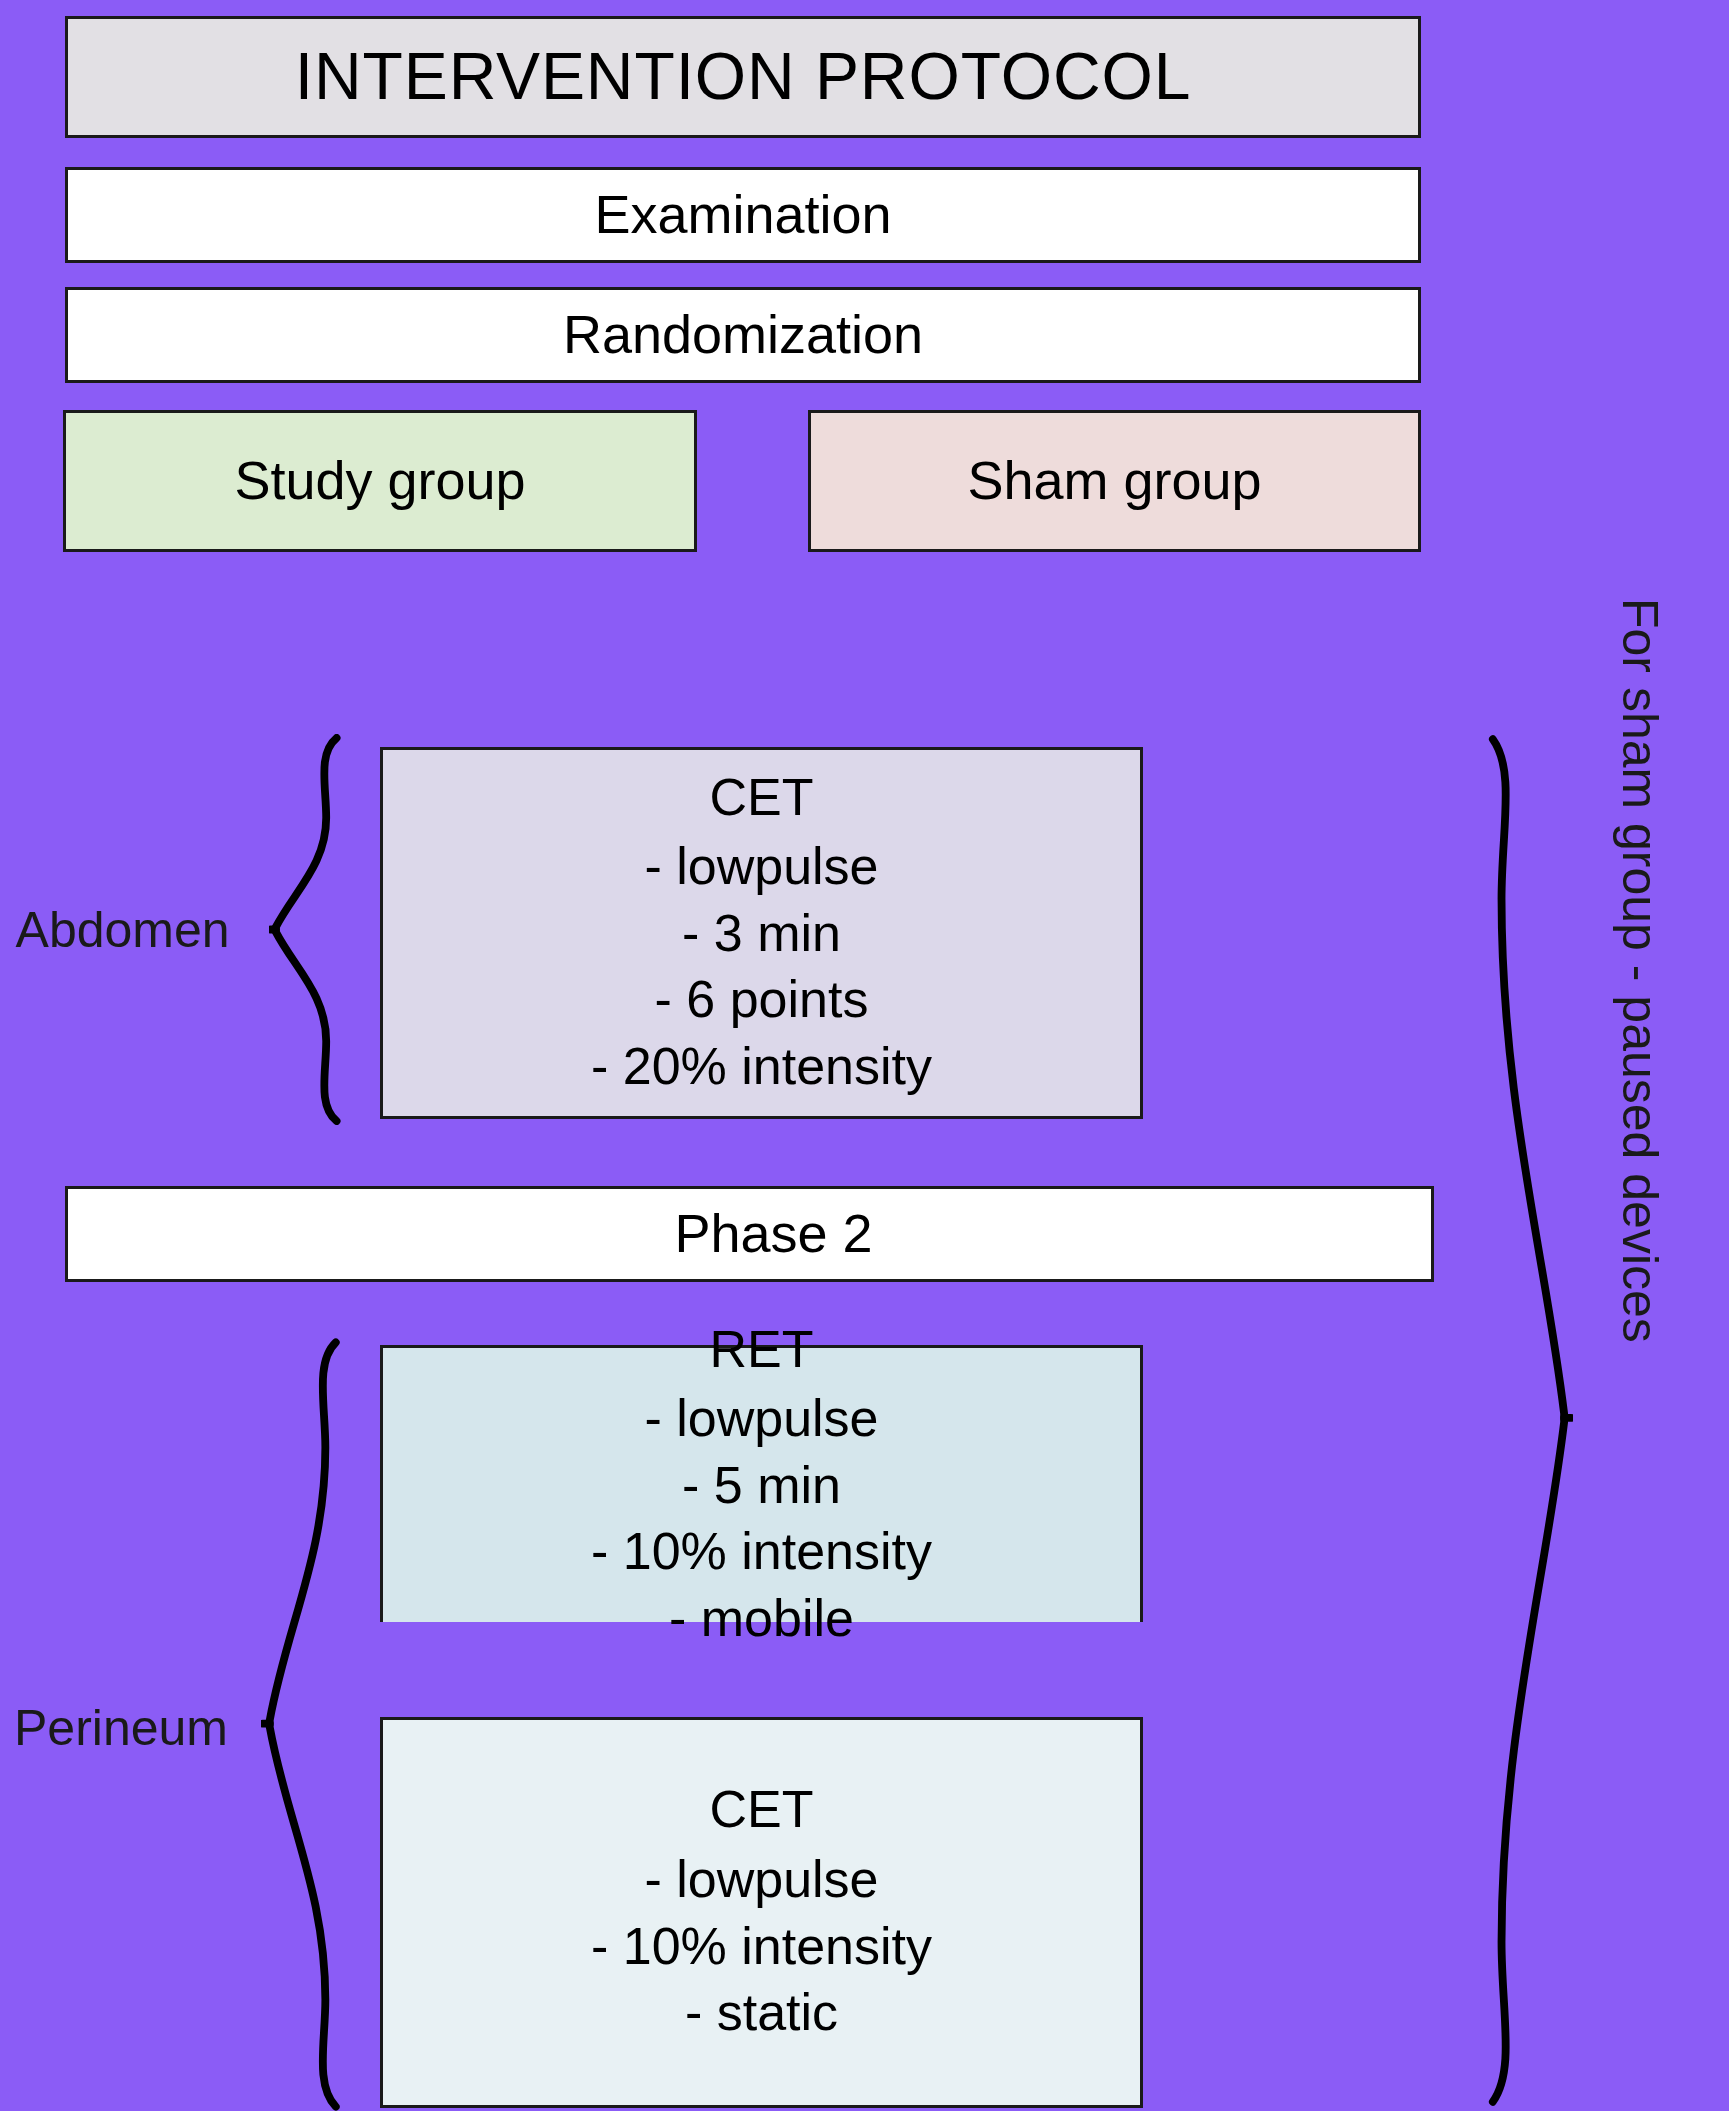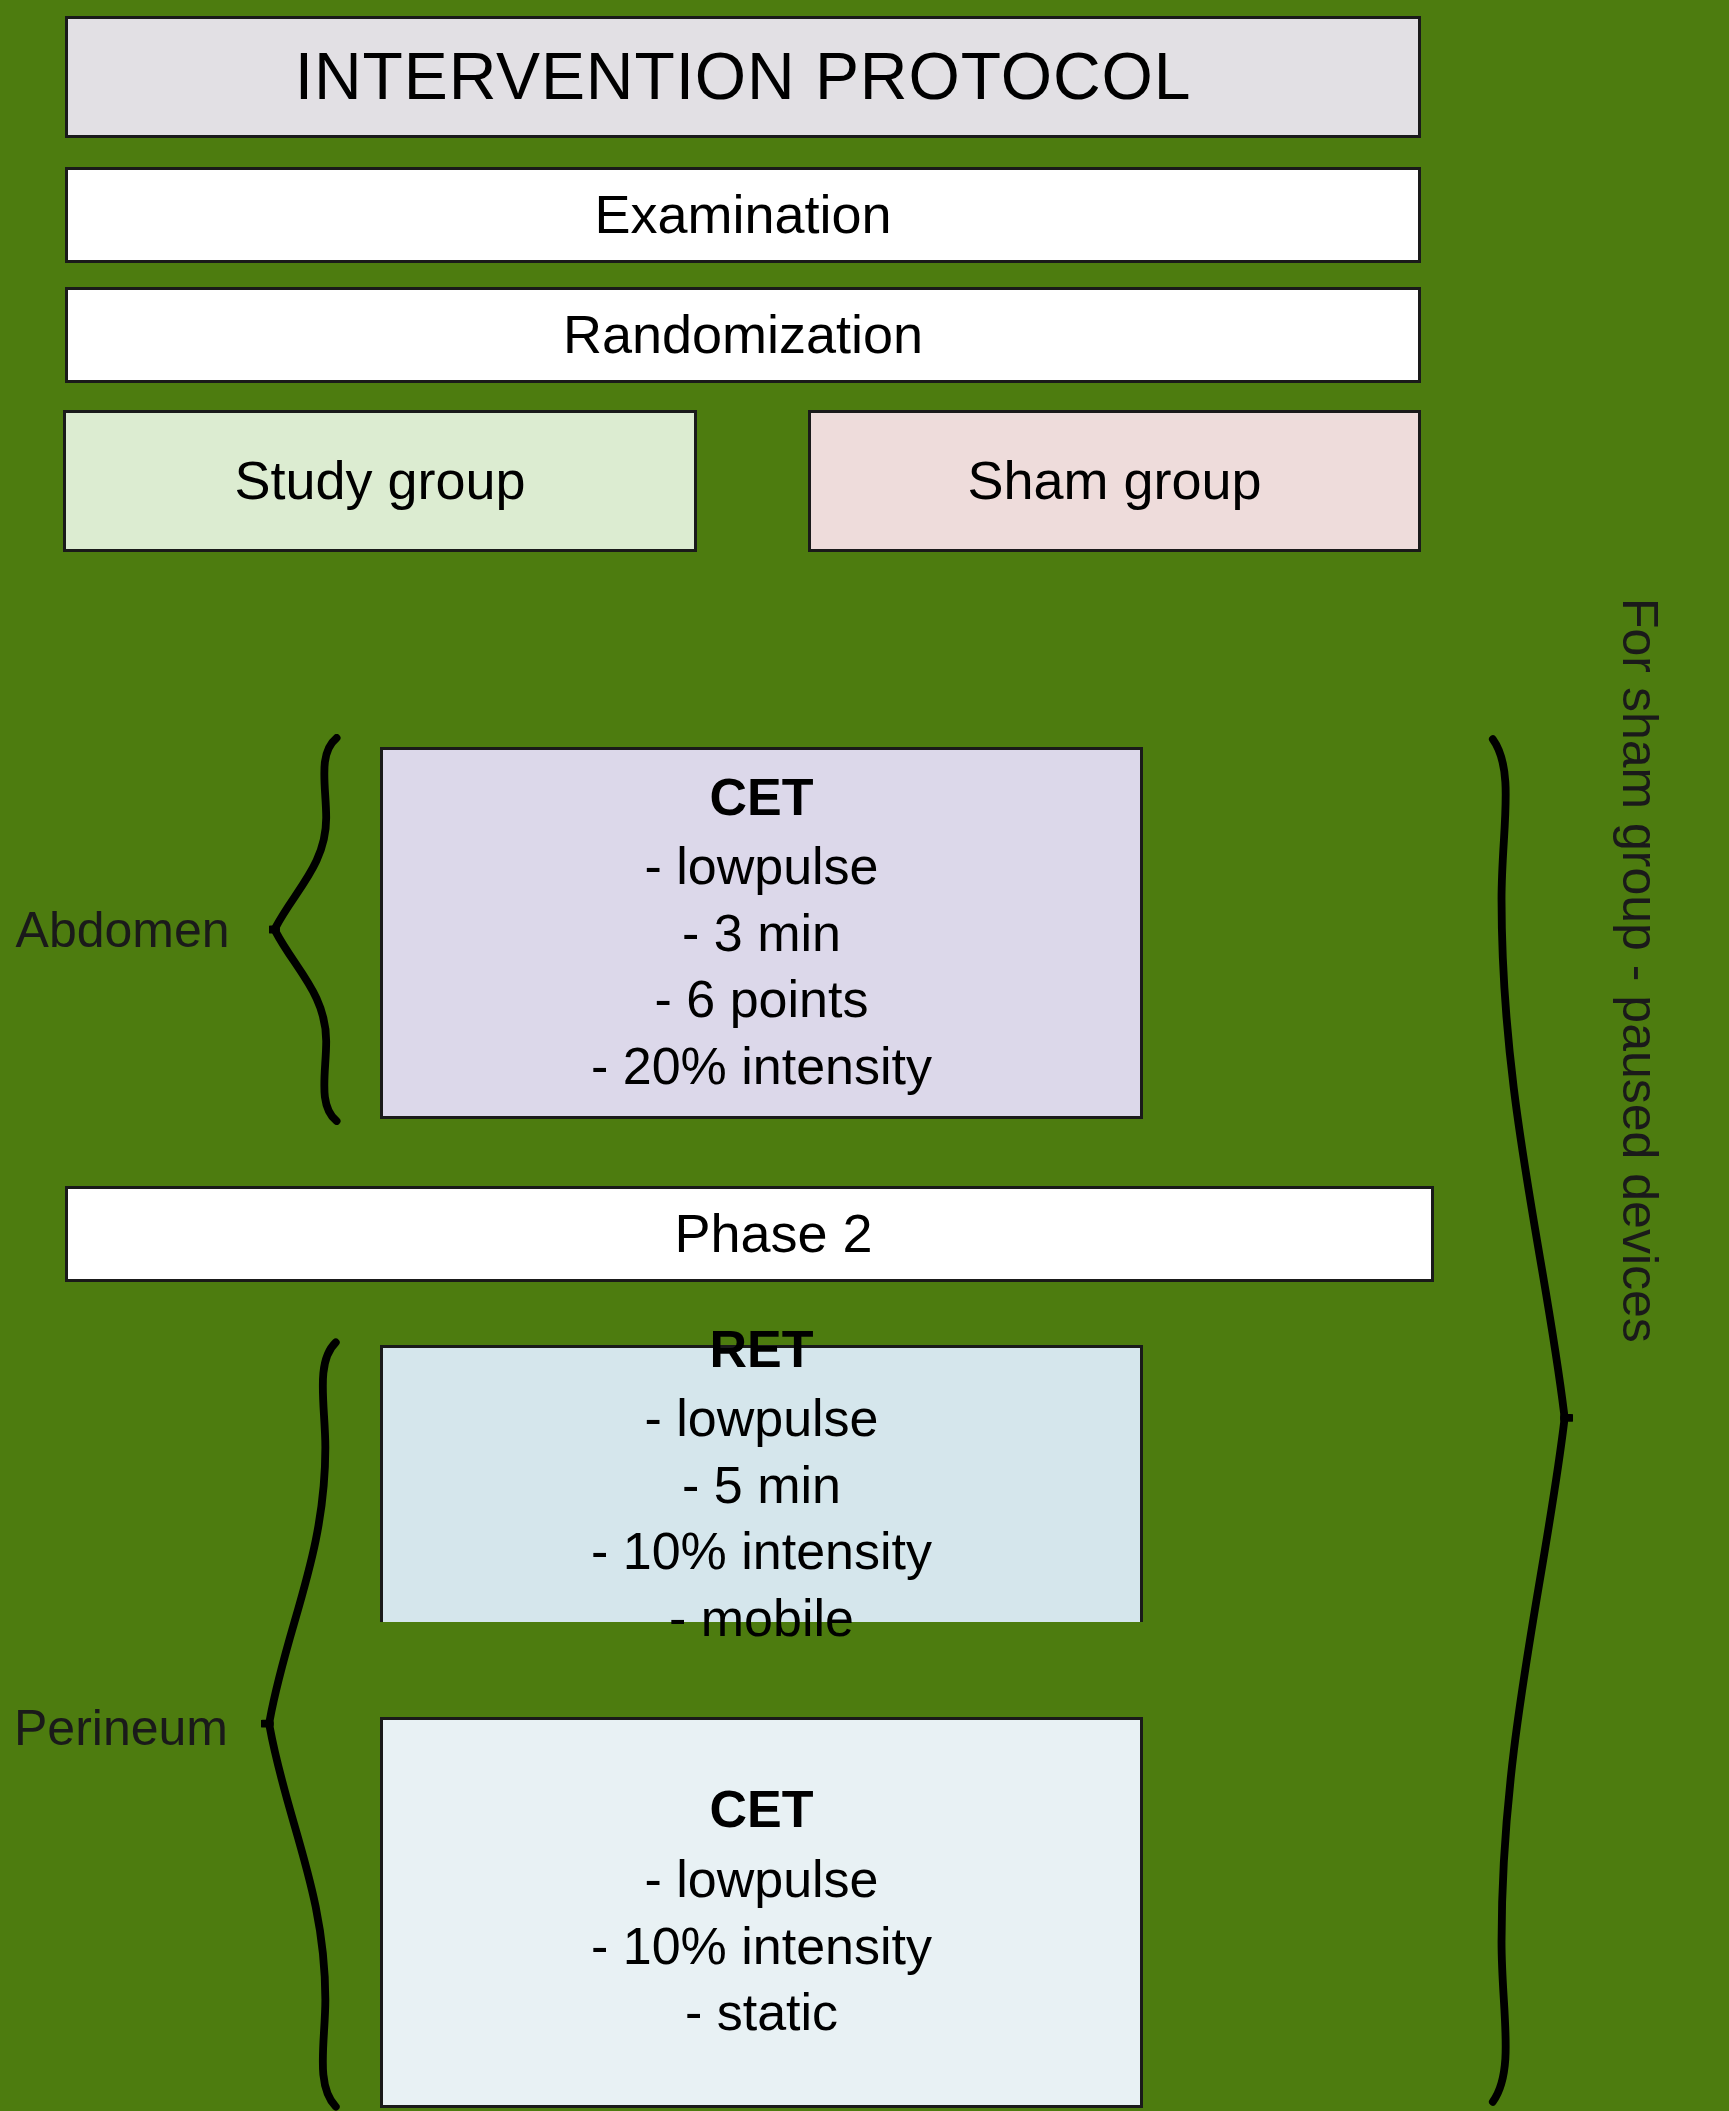--- a/index.html
+++ b/index.html
@@ -8,21 +8,21 @@
     background: #ffffff;
   }
   body {
     font-family: "Liberation Sans", "DejaVu Sans", sans-serif;
     color: #000000;
   }
   #canvas {
     position: relative;
     width: 1729px;
     height: 2112px;
-    background: #4d7c0f;
+    background: #8b5cf6;
     overflow: hidden;
   }
 
   
   .box {
     position: absolute;
     box-sizing: border-box;
     border: 3.5px solid #1a1a1a;
     display: flex;
     align-items: center;
@@ -66,21 +66,21 @@
     background: #e8f1f4;
   }
 
   .tx-block {
     display: block;
     width: 100%;
     padding: 0;
   }
 
   .tx-head {
-    font-weight: bold;
+    font-weight: normal;
     font-size: 52px;
     display: block;
     margin-bottom: 5.2px;
   }
 
   .tx-line {
     display: block;
     font-size: 52px;
     line-height: 1.28;
   }

